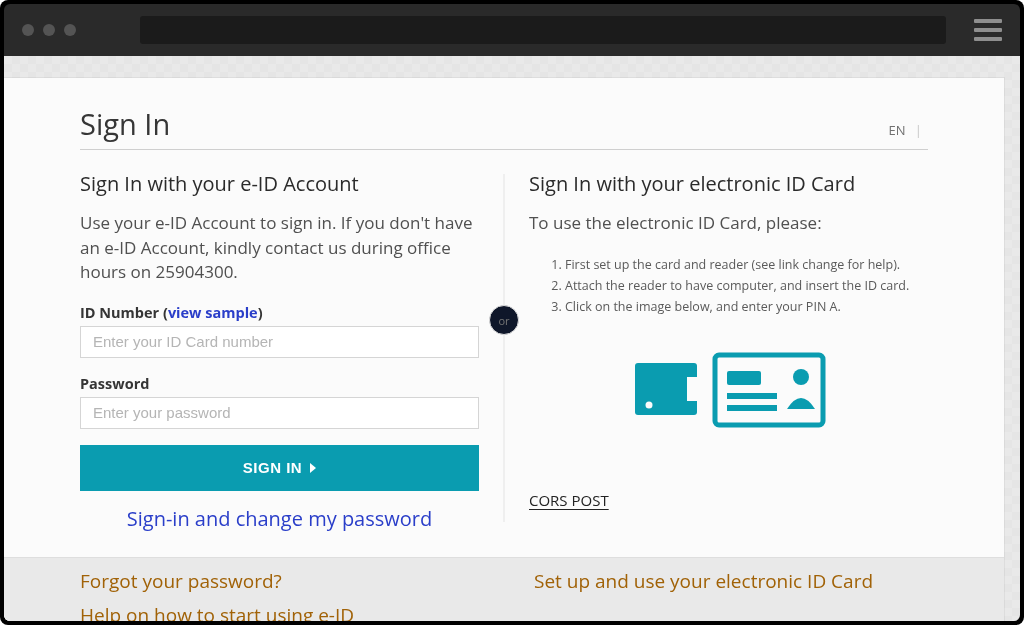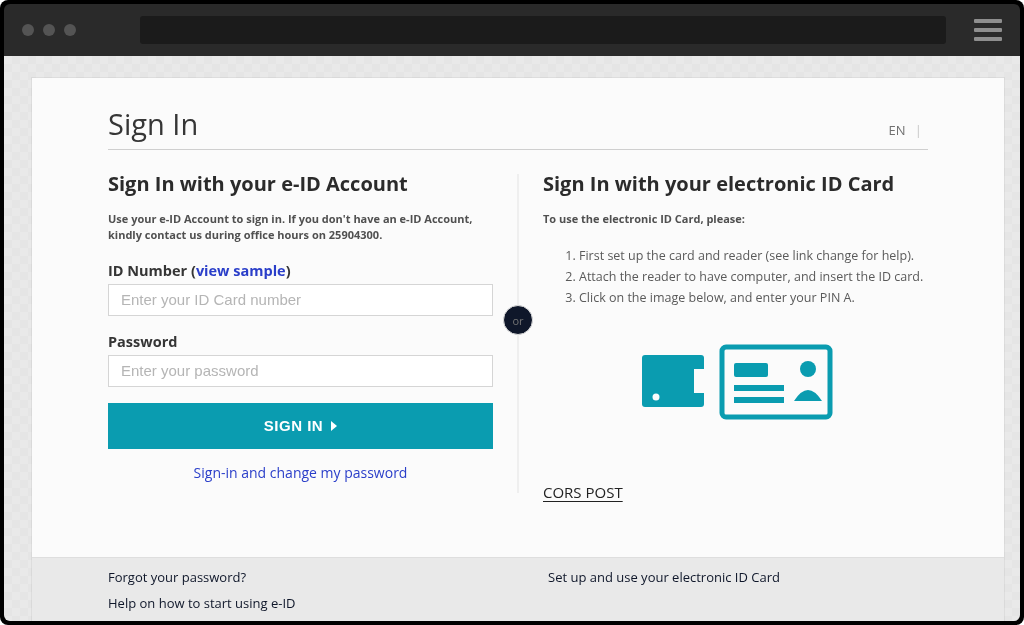--- a/index.html
+++ b/index.html
@@ -45,21 +45,21 @@
     .hamburger span { display:block; height: 4px; background:#8e8e8e; border-radius:1px; }
     .viewport {
       background: #e9e9e9;
       background-image:
         linear-gradient(45deg, rgba(0,0,0,.015) 25%, transparent 25%, transparent 75%, rgba(0,0,0,.015) 75%),
         linear-gradient(45deg, rgba(0,0,0,.015) 25%, transparent 25%, transparent 75%, rgba(0,0,0,.015) 75%);
       background-size: 16px 16px;
       background-position: 0 0, 8px 8px;
       height: calc(100% - 52px);
       border-radius: 0 0 6px 6px;
-      padding: 22px 16px 0 28px;
+      padding: 22px 16px 0 0;
       overflow: hidden;
     }
     .card {
       background: #fbfbfb;
       width: 100%;
       height: 100%;
       box-shadow: 0 0 0 1px rgba(0,0,0,.05);
       position: relative;
     }
     .card-inner {
@@ -69,57 +69,57 @@
       display: flex; align-items: baseline; justify-content: space-between;
       border-bottom: 1px solid #cfcfcf;
       padding-bottom: 6px;
       margin-bottom: 20px;
     }
     .page-title { font-size: 29px; font-weight: 400; color: #363636; }
     .lang { font-size: 13px; color: #707070; }
     .lang .sep { color:#c8c8c8; margin:0 6px; }
     .columns { display:flex; position:relative; gap: 50px; }
     .col { flex:1; min-width:0; }
-    .col h2 { font-size: 20px; font-weight: 700; color:#2b2b2b; margin-bottom: 14px; }
-    .lead { font-size: 11px; color:#505050; line-height: 1.45; margin-bottom: 18px; font-weight: bold; }
+    .col h2 { font-size: 20px; font-weight: 400; color:#2b2b2b; margin-bottom: 14px; }
+    .lead { font-size: 17px; color:#505050; line-height: 1.45; margin-bottom: 18px; }
     .label { font-size: 14.5px; color:#353535; margin-bottom: 4px; display:block;font-weight:bold; }
     .label a { color:#2a3ec9; text-decoration:none; }
     .input {
       width: 100%; height: 32px; border:1px solid #d5d5d5; background:#fff;
       font-size: 15px; color:#333; padding: 0 12px; outline:none; margin-bottom: 16px;
     }
     .input::placeholder { color:#b5b5b5; }
     .btn {
       width: 100%; height: 46px; background:#0a9cb0; color:#fff; border:none;
       font-size: 15px; font-weight:700; letter-spacing: .5px; cursor:pointer;
       display:flex; align-items:center; justify-content:center; gap:8px;
     }
     .btn .tri { width:0; height:0; border-left:6px solid #fff; border-top:5px solid transparent; border-bottom:5px solid transparent; }
-    .center-link { display:block; text-align:center; margin-top: 14px; font-size:14px; color:#2a3ec9; text-decoration:none; }
+    .center-link { display:block; text-align:center; margin-top: 14px; font-size:20px; color:#2a3ec9; text-decoration:none; }
     .divider-rail {
       position:absolute; left:50%; top:4px; bottom:10px; width:1px; background:#e3e3e3; transform:translateX(-50%);
     }
     .or-badge {
       position:absolute; left:50%; top:150px; transform:translate(-50%,-50%);
       width:30px; height:30px; border-radius:50%; background:#0f172a; border:1px solid #dedede;
       font-size:11px; color:#757575; display:flex; align-items:center; justify-content:center;
     }
     ol.steps { list-style:decimal; padding-left: 36px; font-size:12.5px; color:#5a5a5a; line-height:1.7; margin-bottom:26px; }
     .card-illus {
       display:flex; align-items:center; justify-content:center; gap:6px; margin: 8px auto 30px auto; cursor:pointer; width: 220px; height: 100px;
     }
     .cors { font-size:15px; color:#222; text-decoration:underline; text-underline-offset:3px; display:inline-block; margin-top:17px; }
     .footer {
       position:absolute; left:0; right:0; bottom:0; height:64px;
       background:#e9e9e9; border-top:1px solid #dedede;
       padding: 10px 76px 0 76px;
       display:flex; gap:60px;
     }
     .footer-col { flex:1; display:flex; flex-direction:column; gap:8px; }
-    .footer a { color:#0f172a; text-decoration:none; font-size:13px; }
+    .footer a { color:#a16207; text-decoration:none; font-size:19px; }
   </style>
 </head>
 <body>
 
 <div class="browser-frame">
   <div class="browser-top">
     <div class="traffic-lights">
       <span class="traffic-light"></span>
       <span class="traffic-light"></span>
       <span class="traffic-light"></span>

